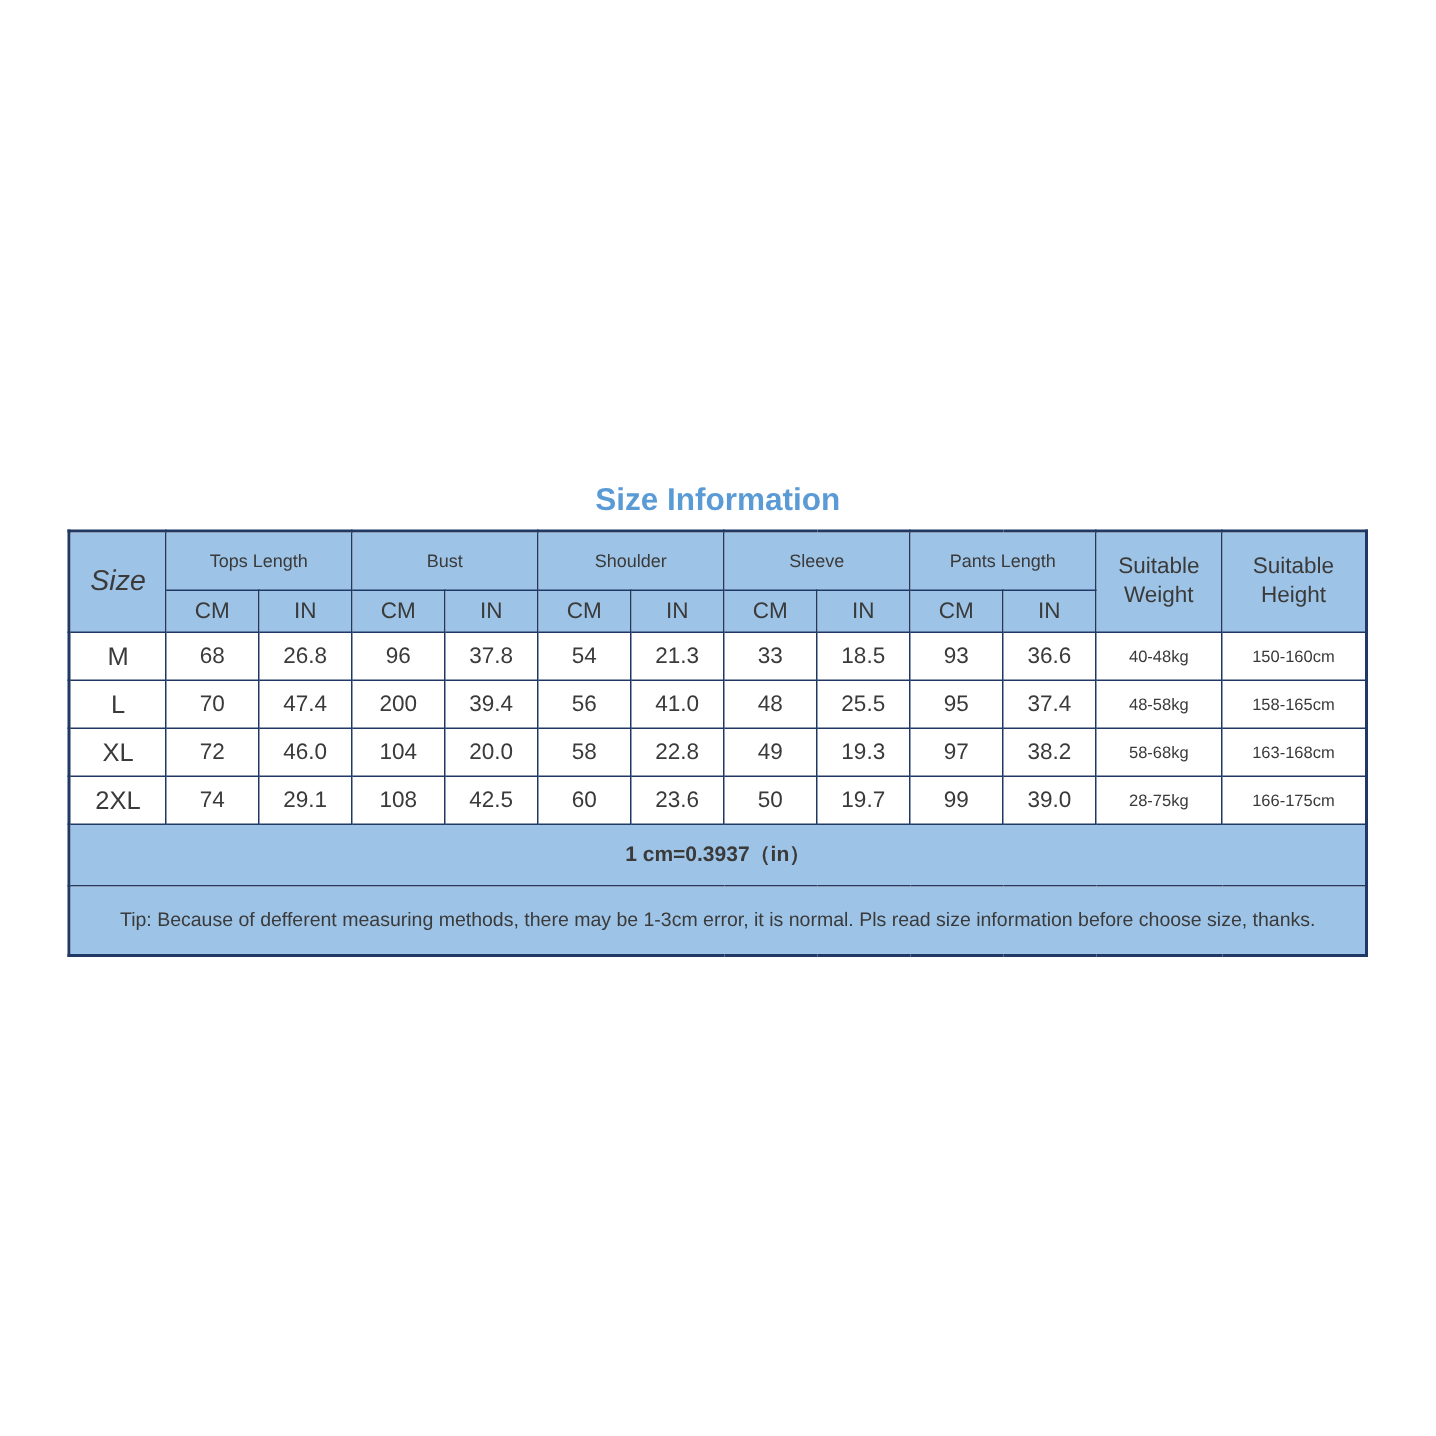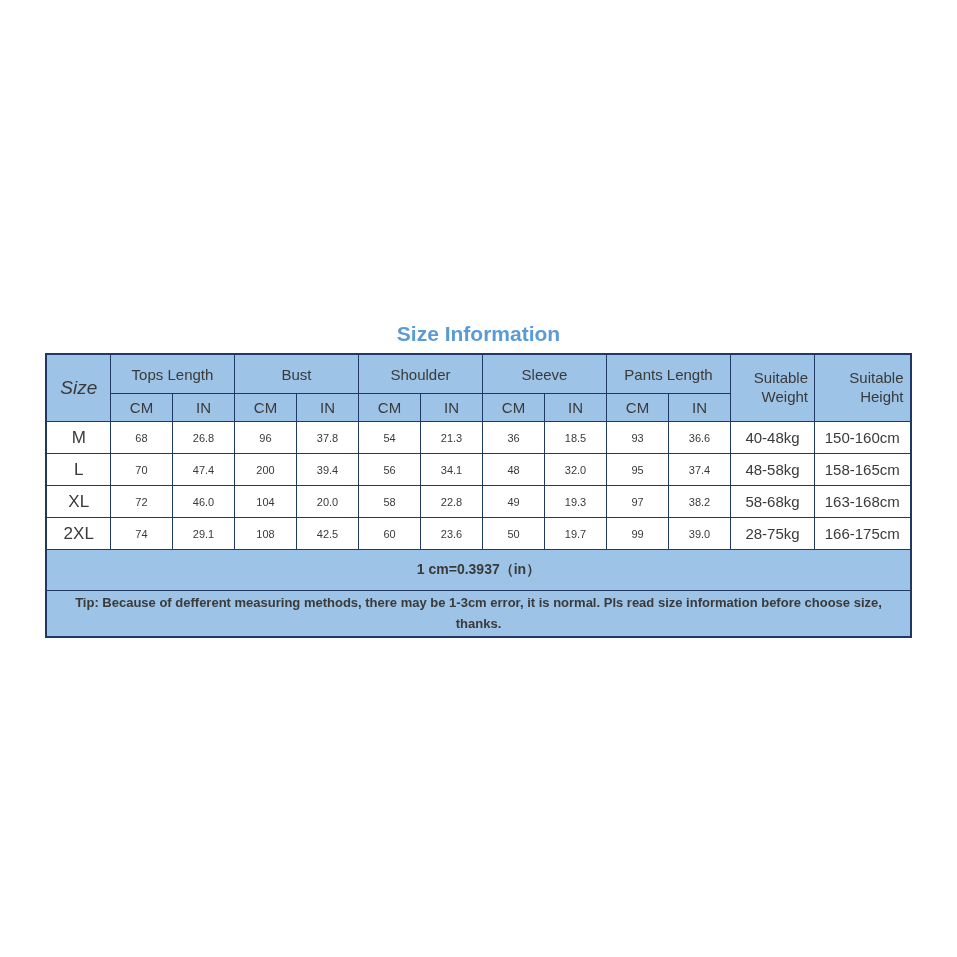--- a/index.html
+++ b/index.html
@@ -27,30 +27,30 @@
     border: 2px solid var(--border, #1f3864);
   }
   th, td {
     border: 1px solid var(--border, #1f3864);
     text-align: center;
     vertical-align: middle;
     padding: 0;
     overflow: hidden;
   }
   thead th { background: var(--header-bg, #9dc3e6); font-weight: normal; }
-  .header-row-1 th { height: 38px; font-size: 15px; }
+  .header-row-1 th { height: 38px; font-size: 12px; }
   th.size-h { font-size: 19px; font-style: italic; }
-  th.suitable { font-size: 15px; line-height: 1.25; padding: 0 6px; text-align: right; }
+  th.suitable { font-size: 15px; line-height: 1.25; padding: 0 6px; }
   .header-row-2 th { height: 27px; font-size: 15px; margin-left: 24px; }
-  tbody td { height: 31px; font-size: 11px; background: #ffffff; }
+  tbody td { height: 31px; font-size: 15px; background: #ffffff; }
   td.size-cell { font-size: 17px; }
-  td.fit { font-size: 15px; }
+  td.fit { font-size: 11px; }
   tfoot td { background: var(--header-bg, #9dc3e6); text-align: center; }
   td.note { height: 40px; font-weight: bold; font-size: 14px; }
-  td.tip { height: 45px; font-size: 13px; line-height: 1.55; padding: 0 12px; font-weight: bold; }
+  td.tip { height: 45px; font-size: 13px; line-height: 1.55; padding: 0 12px; }
 </style>
 </head>
 <body>
 
 <div class="page">
   <h1 class="title">Size Information</h1>
 
   <table class="size-table">
     <colgroup>
       <col style="width:64px">
@@ -93,37 +93,37 @@
     </thead>
     <tbody>
       <tr class="data-row">
         <td class="size-cell">M</td>
         <td>68</td>
         <td>26.8</td>
         <td>96</td>
         <td>37.8</td>
         <td>54</td>
         <td>21.3</td>
-        <td>36</td>
+        <td>33</td>
         <td>18.5</td>
         <td>93</td>
         <td>36.6</td>
         <td class="fit">40-48kg</td>
         <td class="fit">150-160cm</td>
       </tr>
       <tr class="data-row">
         <td class="size-cell">L</td>
         <td>70</td>
         <td>47.4</td>
         <td>200</td>
         <td>39.4</td>
         <td>56</td>
-        <td>34.1</td>
+        <td>41.0</td>
         <td>48</td>
-        <td>32.0</td>
+        <td>25.5</td>
         <td>95</td>
         <td>37.4</td>
         <td class="fit">48-58kg</td>
         <td class="fit">158-165cm</td>
       </tr>
       <tr class="data-row">
         <td class="size-cell">XL</td>
         <td>72</td>
         <td>46.0</td>
         <td>104</td>

